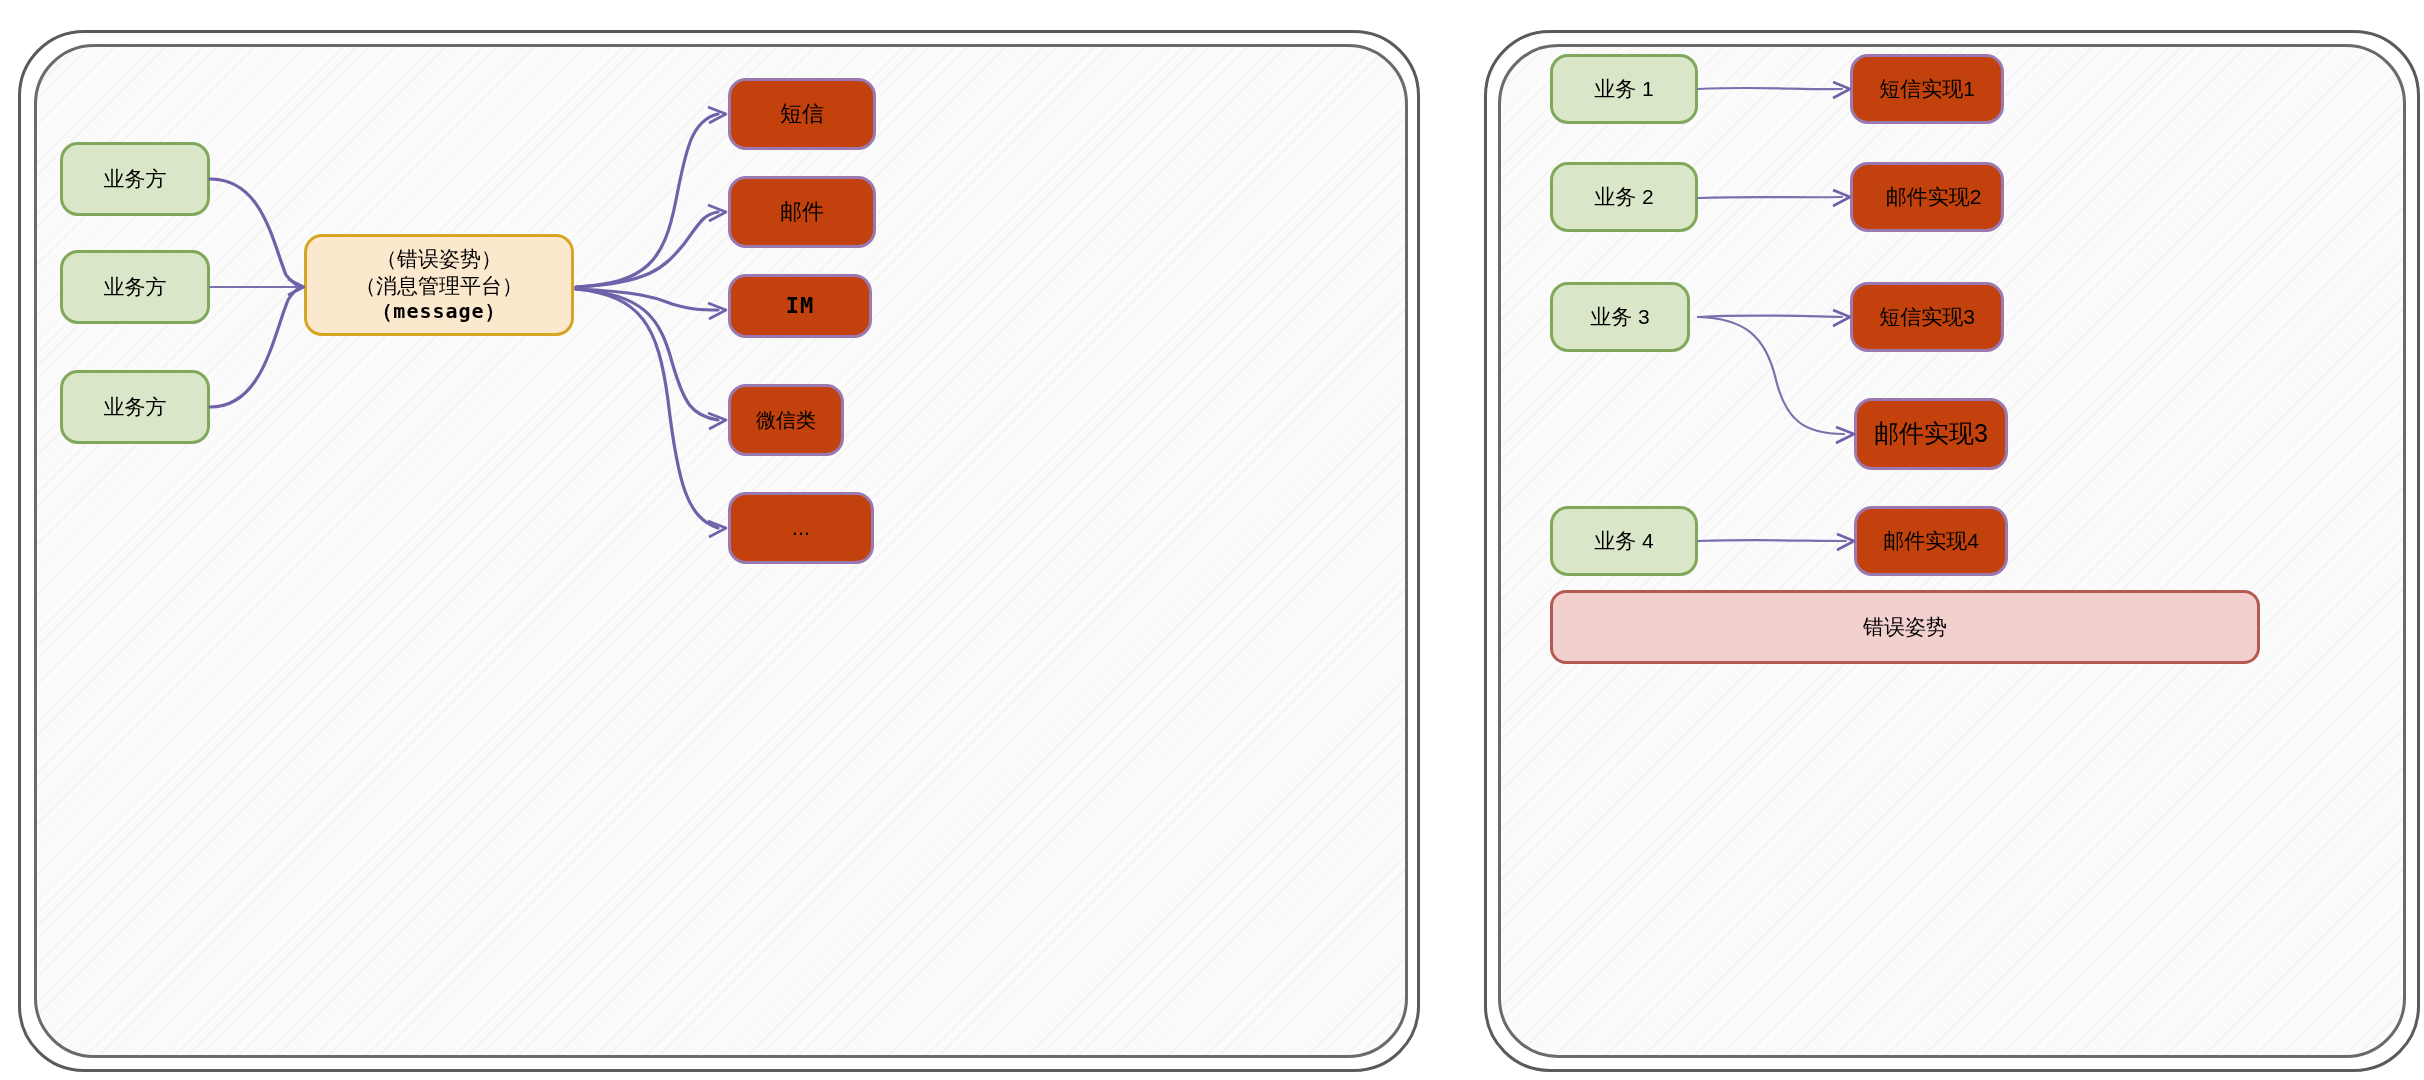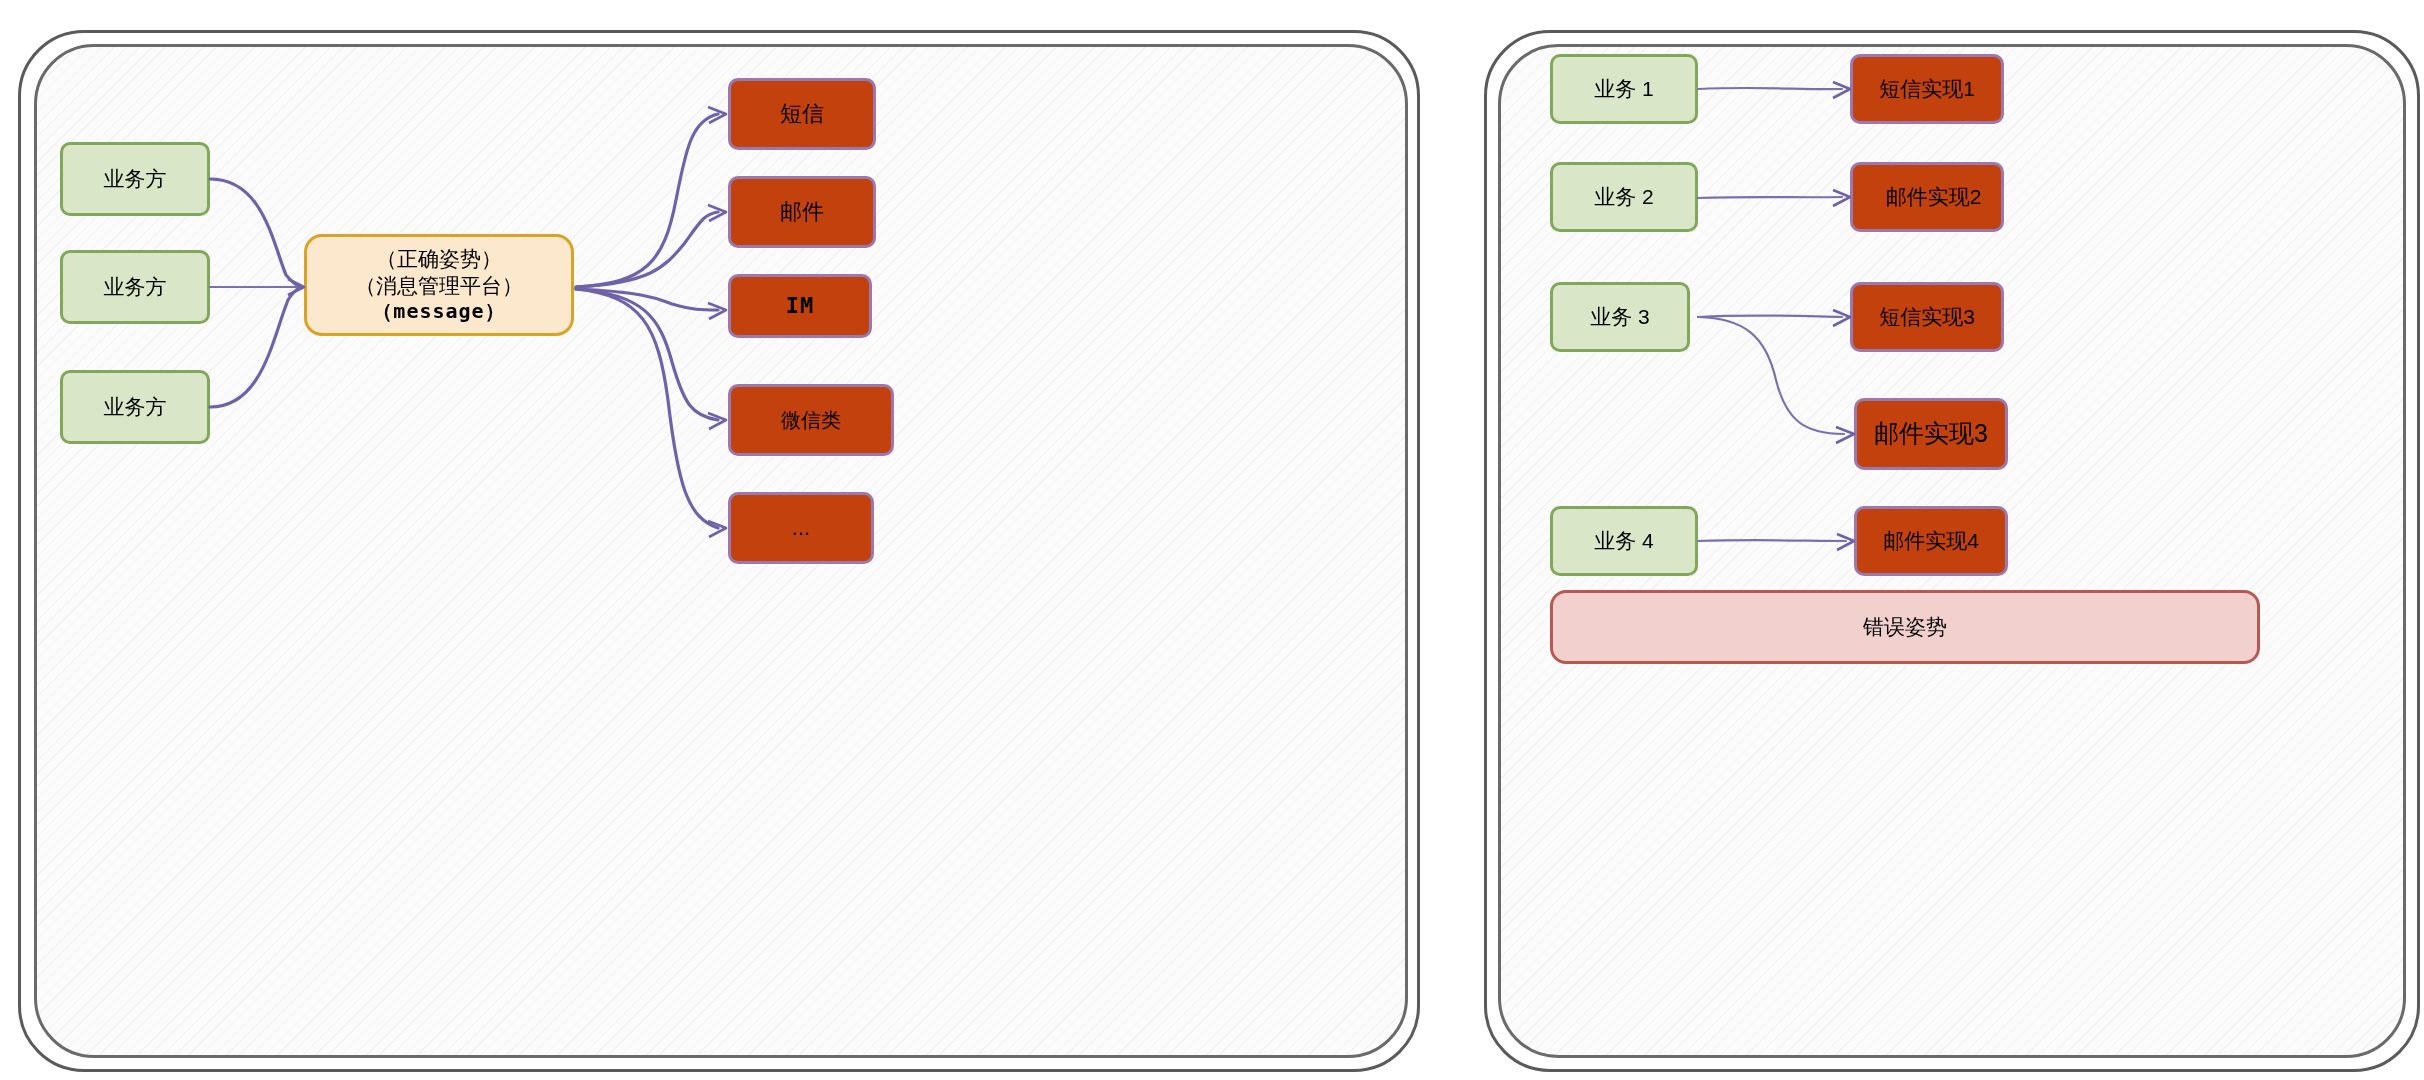--- a/index.html
+++ b/index.html
@@ -16,21 +16,21 @@
            #fbfbfb;
          box-sizing:border-box;}
   .panel-outer{position:absolute;border-radius:66px;
                border:3px solid #5a5a5a;box-sizing:border-box;}
   .panel-inner-line{position:absolute;border-radius:60px;
                border:3px solid #6a6a6a;box-sizing:border-box;}
 
   
   .node{position:absolute;box-sizing:border-box;display:flex;
         align-items:center;justify-content:center;text-align:center;
-        border-radius:10px;color:#000;line-height:1.25;}
+        border-radius:18px;color:#000;line-height:1.25;}
   .node-green{background:#d9e7c8;border:3px solid #81a75a;}
   .node-purple{background:#c2410c;border:3px solid #9a78b0;}
   .node-orange{background:#fbe8cd;border:3.5px solid #d7a426;border-radius:18px;}
   .node-red{background:#f2d0cd;border:3.5px solid #b55a52;border-radius:16px;}
 
   .lbl{display:block;}
   .mono{font-family:"DejaVu Sans Mono","Liberation Mono",monospace;
         font-weight:bold;letter-spacing:1px;}
 
   
@@ -53,35 +53,35 @@
     <span class="lbl">业务方</span>
   </div>
   <div class="node node-green" style="left:60px;top:250px;width:150px;height:74px;font-size:21px;">
     <span class="lbl">业务方</span>
   </div>
   <div class="node node-green" style="left:60px;top:370px;width:150px;height:74px;font-size:21px;">
     <span class="lbl">业务方</span>
   </div>
 
   <div class="node node-orange" style="left:304px;top:234px;width:270px;height:102px;font-size:21px;flex-direction:column;">
-    <span class="lbl">（正确姿势）</span>
+    <span class="lbl">（错误姿势）</span>
     <span class="lbl">（消息管理平台）</span>
     <span class="lbl mono" style="font-size:20px;">（message）</span>
   </div>
 
   <div class="node node-purple" style="left:728px;top:78px;width:148px;height:72px;font-size:22px;">
     <span class="lbl">短信</span>
   </div>
   <div class="node node-purple" style="left:728px;top:176px;width:148px;height:72px;font-size:22px;">
     <span class="lbl">邮件</span>
   </div>
   <div class="node node-purple" style="left:728px;top:274px;width:144px;height:64px;font-size:22px;">
     <span class="lbl mono">IM</span>
   </div>
-  <div class="node node-purple" style="left:728px;top:384px;width:166px;height:72px;font-size:20px;">
+  <div class="node node-purple" style="left:728px;top:384px;width:116px;height:72px;font-size:20px;">
     <span class="lbl">微信类</span>
   </div>
   <div class="node node-purple" style="left:728px;top:492px;width:146px;height:72px;font-size:22px;">
     <span class="lbl">...</span>
   </div>
 
 
   <div class="panel-outer" style="left:1484px;top:30px;width:936px;height:1042px;"></div>
   <div class="panel" style="left:1498px;top:44px;width:908px;height:1014px;"></div>
   <div class="panel-inner-line" style="left:1498px;top:44px;width:908px;height:1014px;"></div>

